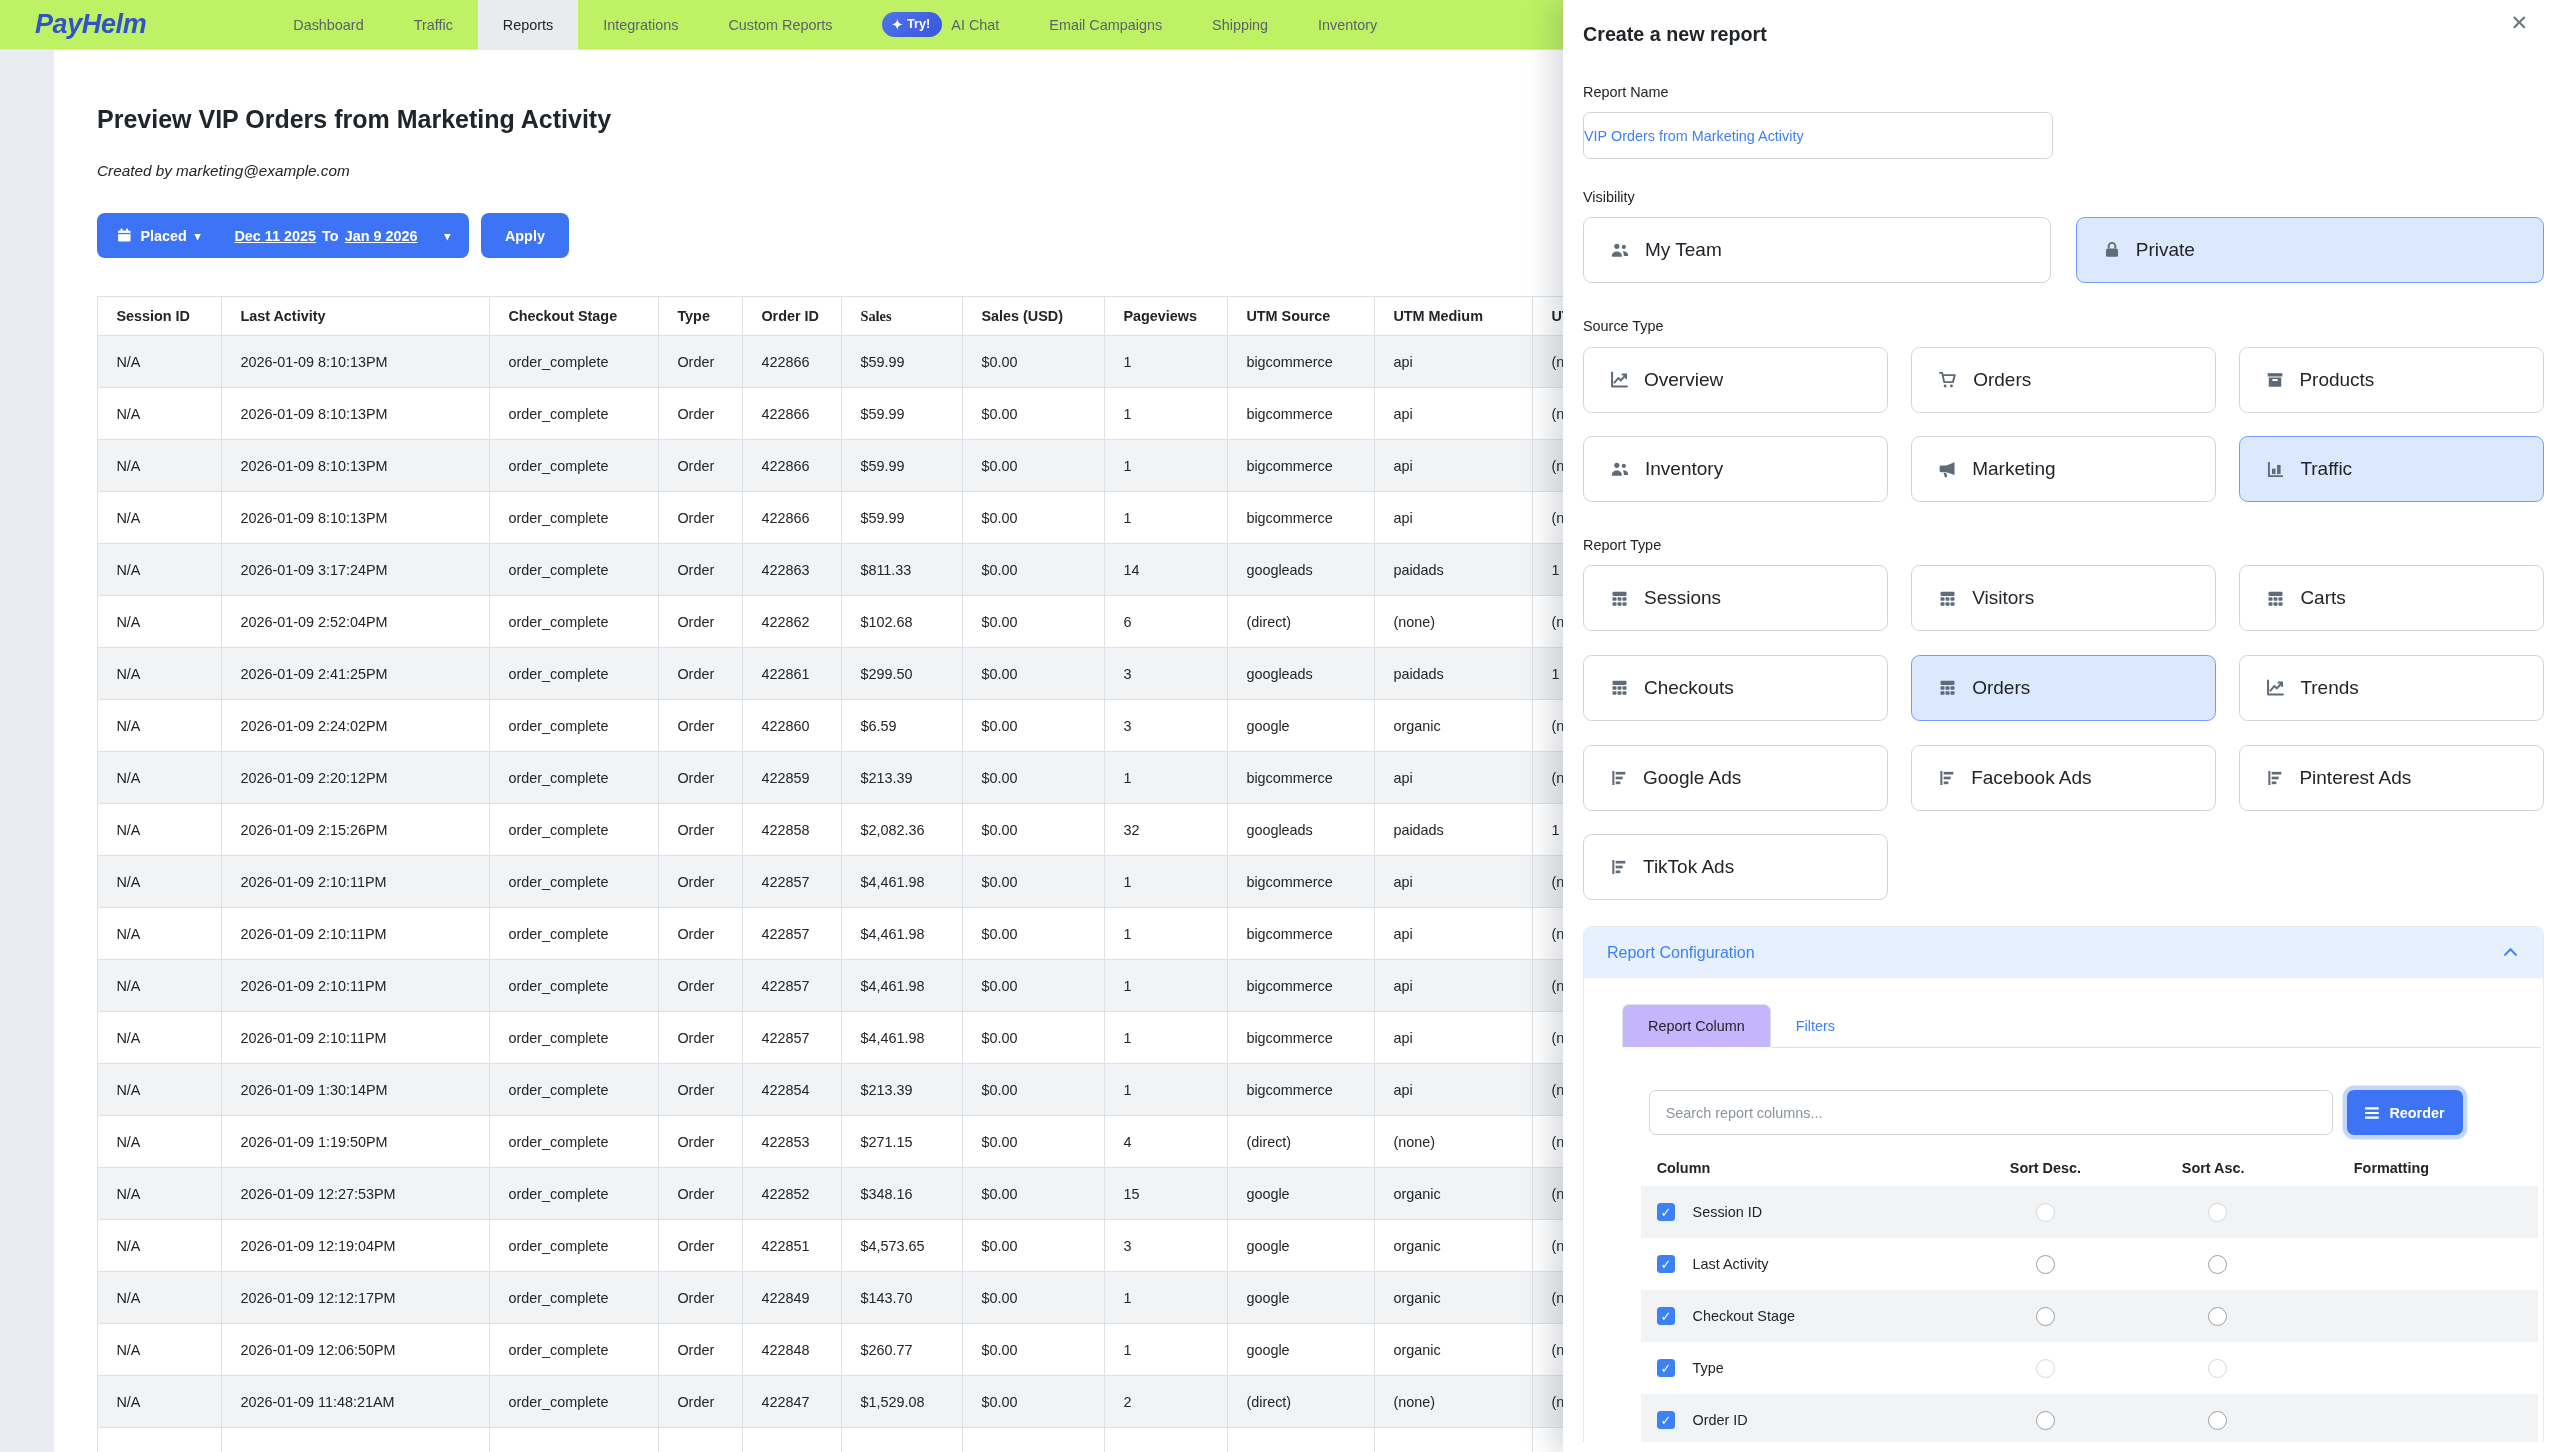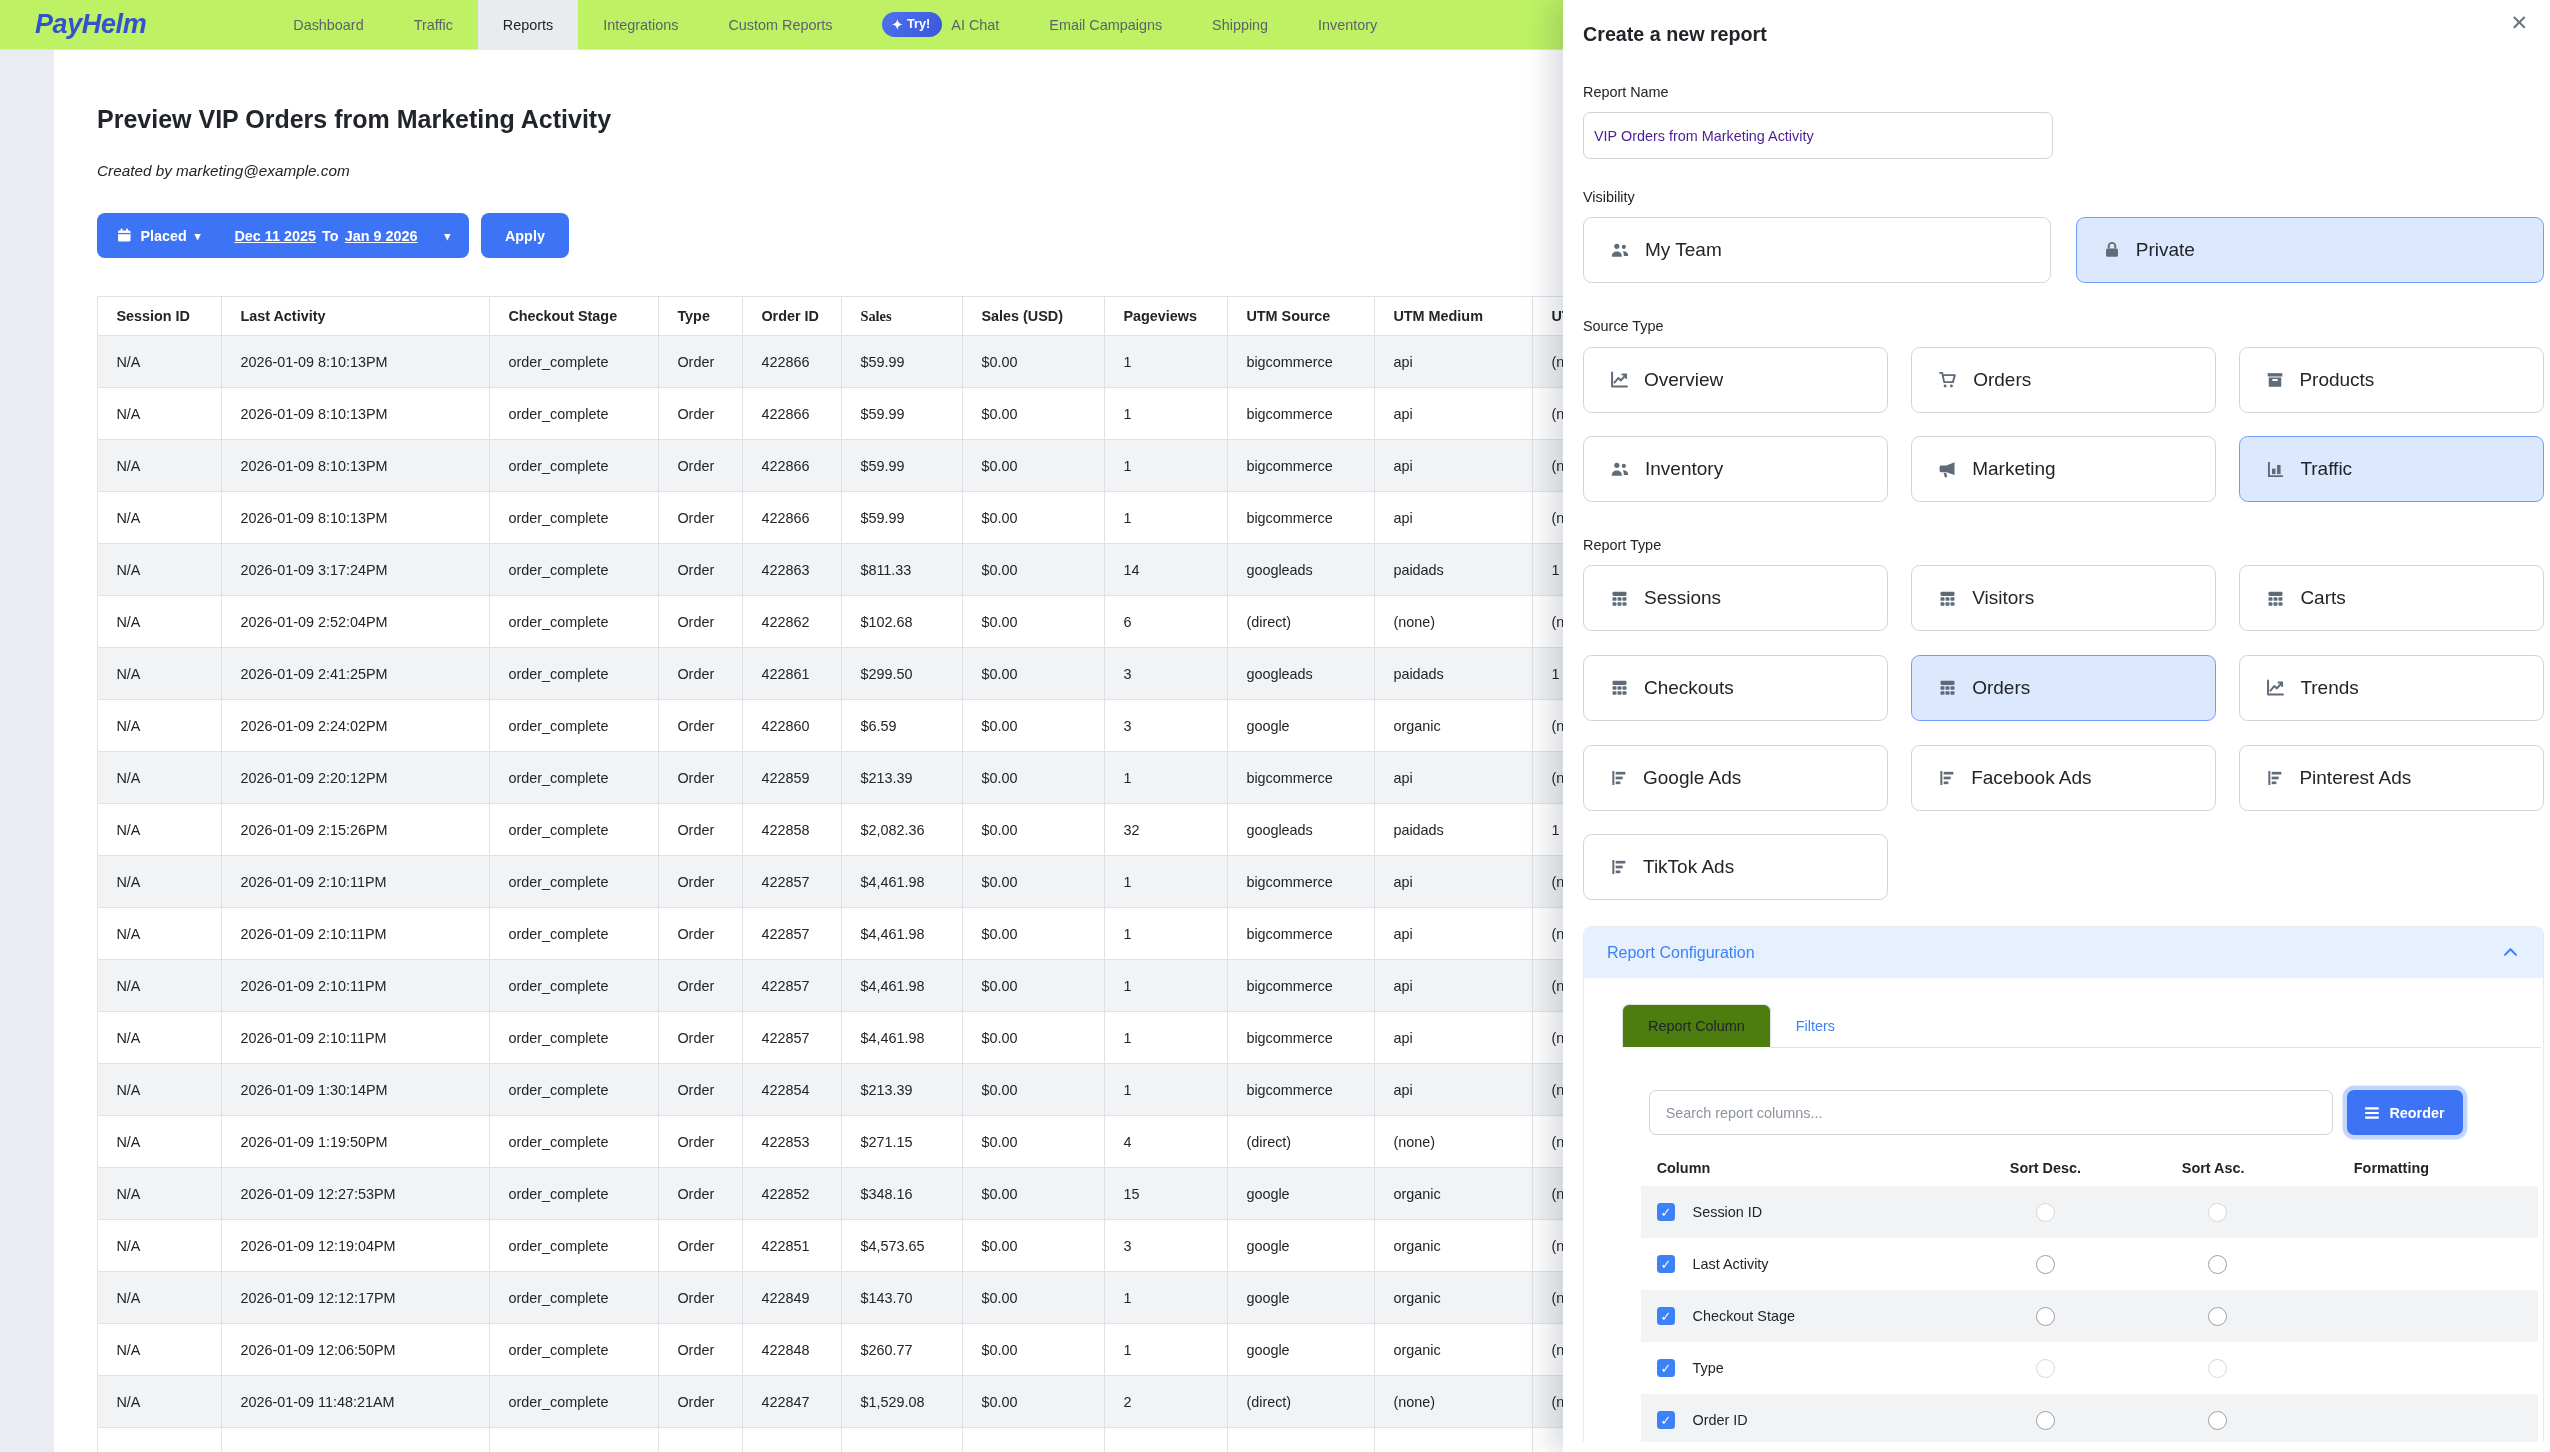--- a/index.html
+++ b/index.html
@@ -66,22 +66,22 @@
     position:absolute; top:0; left:1563px; width:988px; height:1453px;
     background:#fff; z-index:100; box-shadow:-12.2px 0 26px rgba(25,35,60,.16);
     padding:0 7px 0 20px;
   }
   .close-x { position:absolute; top:12.2px; right:23px; font-size:21px; color:#6c757d; cursor:pointer; line-height:1; }
   .panel-title { margin-top:23px; font-size:19.7px; font-weight:bold; color:#212529; }
   .field-label { font-size:14.4px; color:#212529; }
   .lbl-report-name { margin-top:38px; }
   .report-name-input {
     margin-top:12.2px; display:block; height:47px; width:470px;
-    border:0.9px solid #ced4da; border-radius:7px; padding:0 10px; font-size:14.4px;
-    font-family:inherit; color:#4c1d95; background:#fff;
+    border:0.9px solid #ced4da; border-radius:7px; padding:0 0; font-size:14.4px;
+    font-family:inherit; color:#3b82f6; background:#fff;
   }
   .lbl-visibility { margin-top:30px; }
   .grid2 { margin-top:12.2px; display:grid; grid-template-columns:1fr 1fr; gap:24.5px; }
   .grid3 { margin-top:12.2px; display:grid; grid-template-columns:repeat(3,1fr); gap:23.6px; }
   .choice-btn {
     height:66px; border:0.9px solid #ced4da; border-radius:8.7px; background:#fff;
     display:flex; align-items:center; padding-left:25px; gap:14px; font-size:19px;
     color:#212529; cursor:pointer; font-family:inherit;
   }
   .choice-btn .c-icon { color:var(--icon,#5f6b79); display:inline-flex; }
@@ -100,21 +100,21 @@
   }
   .config-header .cfg-title { color:var(--link,#3c82f6); font-size:16px; }
   .config-header .chev { margin-left:auto; color:var(--link,#3c82f6); display:inline-flex; }
   .config-body { padding-top:26px; }
   .tabs { margin:0 1.7px 0 38px; display:flex; border-bottom:0.9px solid #dee2e6; align-items:flex-end; }
   .tab {
     padding:13px 25px; font-size:14.4px; cursor:pointer; color:var(--link,#3c82f6);
     background:transparent; border:none; font-family:inherit;
   }
   .tab.active {
-    color:#212529; background:#4d7c0f; border:0.9px solid #dee2e6; border-bottom:0.9px solid #fff;
+    color:#212529; background:#c4b5fd; border:0.9px solid #dee2e6; border-bottom:0.9px solid #fff;
     border-radius:7px 7px 0 0; margin-bottom:-0.9px;
   }
   .search-row { margin:42px 80px 0 65px; display:flex; gap:14px; align-items:center; }
   .search-input {
     flex:1; height:45px; border:0.9px solid #ced4da; border-radius:7px; padding:0 15.7px;
     font-size:14.4px; font-family:inherit; color:#212529;
   }
   .search-input::placeholder { color:#8b939c; }
   .btn-reorder {
     height:45px; padding:0 18.4px; background:var(--primary,#3d73f5); color:#fff;

